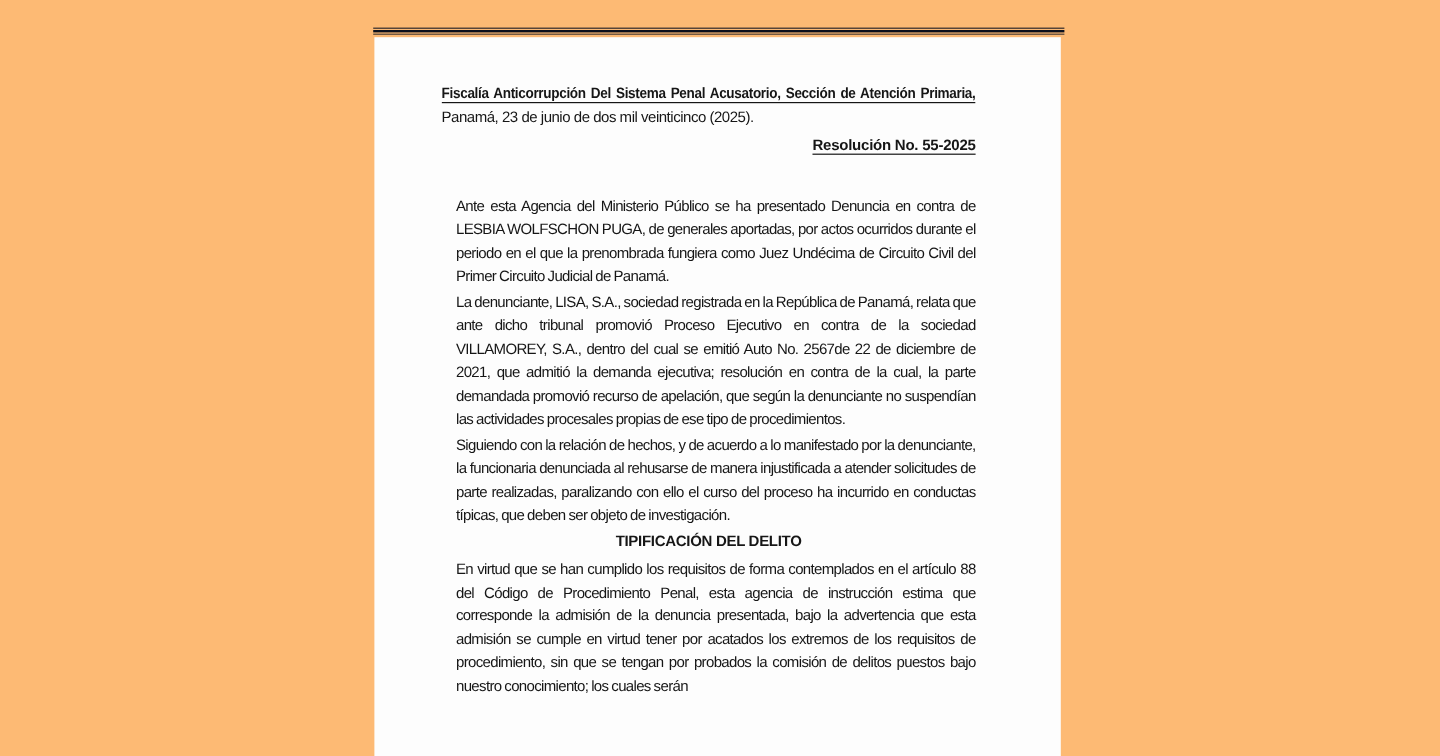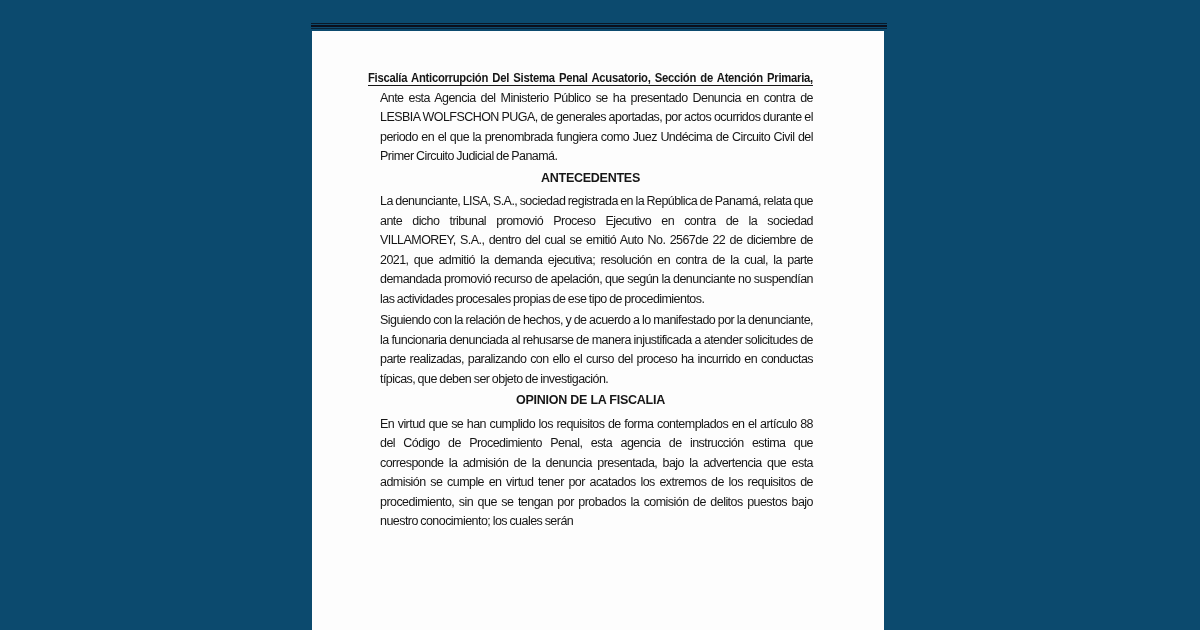--- a/index.html
+++ b/index.html
@@ -5,21 +5,21 @@
   * { margin: 0; padding: 0; box-sizing: border-box; }
   html, body { width: 1200px; height: 630px; }
   body {
     font-family: "Liberation Sans", "DejaVu Sans", sans-serif;
     background: #151b2b;
   }
   .stage {
     position: relative;
     width: 1200px;
     height: 630px;
-    background: #0c4a6e;
+    background: #fdba74;
     overflow: hidden;
   }
   .scan-artifact {
     position: absolute;
     left: 311px;
     top: 23px;
     width: 576px;
     height: 8px;
   }
   .scan-artifact .line1,
@@ -97,30 +97,33 @@
     <div class="line2"></div>
     <div class="line3"></div>
   </div>
 
   <div class="page">
 
     <div class="doc-title">
       <span class="fit-x" style="transform: scaleX(0.902637);">Fiscalía Anticorrupción Del Sistema Penal Acusatorio, Sección de Atención Primaria,</span>
     </div>
 
+    <div class="doc-dateline">Panamá, 23 de junio de dos mil veinticinco (2025).</div>
 
+    <div class="doc-resolution">
+      <span>Resolución No. 55-2025</span>
+    </div>
 
     <p class="body-par">Ante esta Agencia del Ministerio Público se ha presentado Denuncia en contra de LESBIA WOLFSCHON PUGA, de generales aportadas, por actos ocurridos durante el periodo en el que la prenombrada fungiera como Juez Undécima de Circuito Civil del Primer Circuito Judicial de Panamá.</p>
 
-    <h3 class="sec-heading">ANTECEDENTES</h3>
 
     <p class="body-par">La denunciante, LISA, S.A., sociedad registrada en la República de Panamá, relata que ante dicho tribunal promovió Proceso Ejecutivo en contra de la sociedad VILLAMOREY, S.A., dentro del cual se emitió Auto No. 2567de 22 de diciembre de 2021, que admitió la demanda ejecutiva; resolución en contra de la cual, la parte demandada promovió recurso de apelación, que según la denunciante no suspendían las actividades procesales propias de ese tipo de procedimientos.</p>
 
     <p class="body-par">Siguiendo con la relación de hechos, y de acuerdo a lo manifestado por la denunciante, la funcionaria denunciada al rehusarse de manera injustificada a atender solicitudes de parte realizadas, paralizando con ello el curso del proceso ha incurrido en conductas típicas, que deben ser objeto de investigación.</p>
 
+    <h3 class="sec-heading">TIPIFICACIÓN DEL DELITO</h3>
 
 
-    <h3 class="sec-heading">OPINION DE LA FISCALIA</h3>
 
     <p class="body-par">En virtud que se han cumplido los requisitos de forma contemplados en el artículo 88 del Código de Procedimiento Penal, esta agencia de instrucción estima que corresponde la admisión de la denuncia presentada, bajo la advertencia que esta admisión se cumple en virtud tener por acatados los extremos de los requisitos de procedimiento, sin que se tengan por probados la comisión de delitos puestos bajo nuestro conocimiento; los cuales serán</p>
 
   </div>
 </div>
 
 </body></html>

